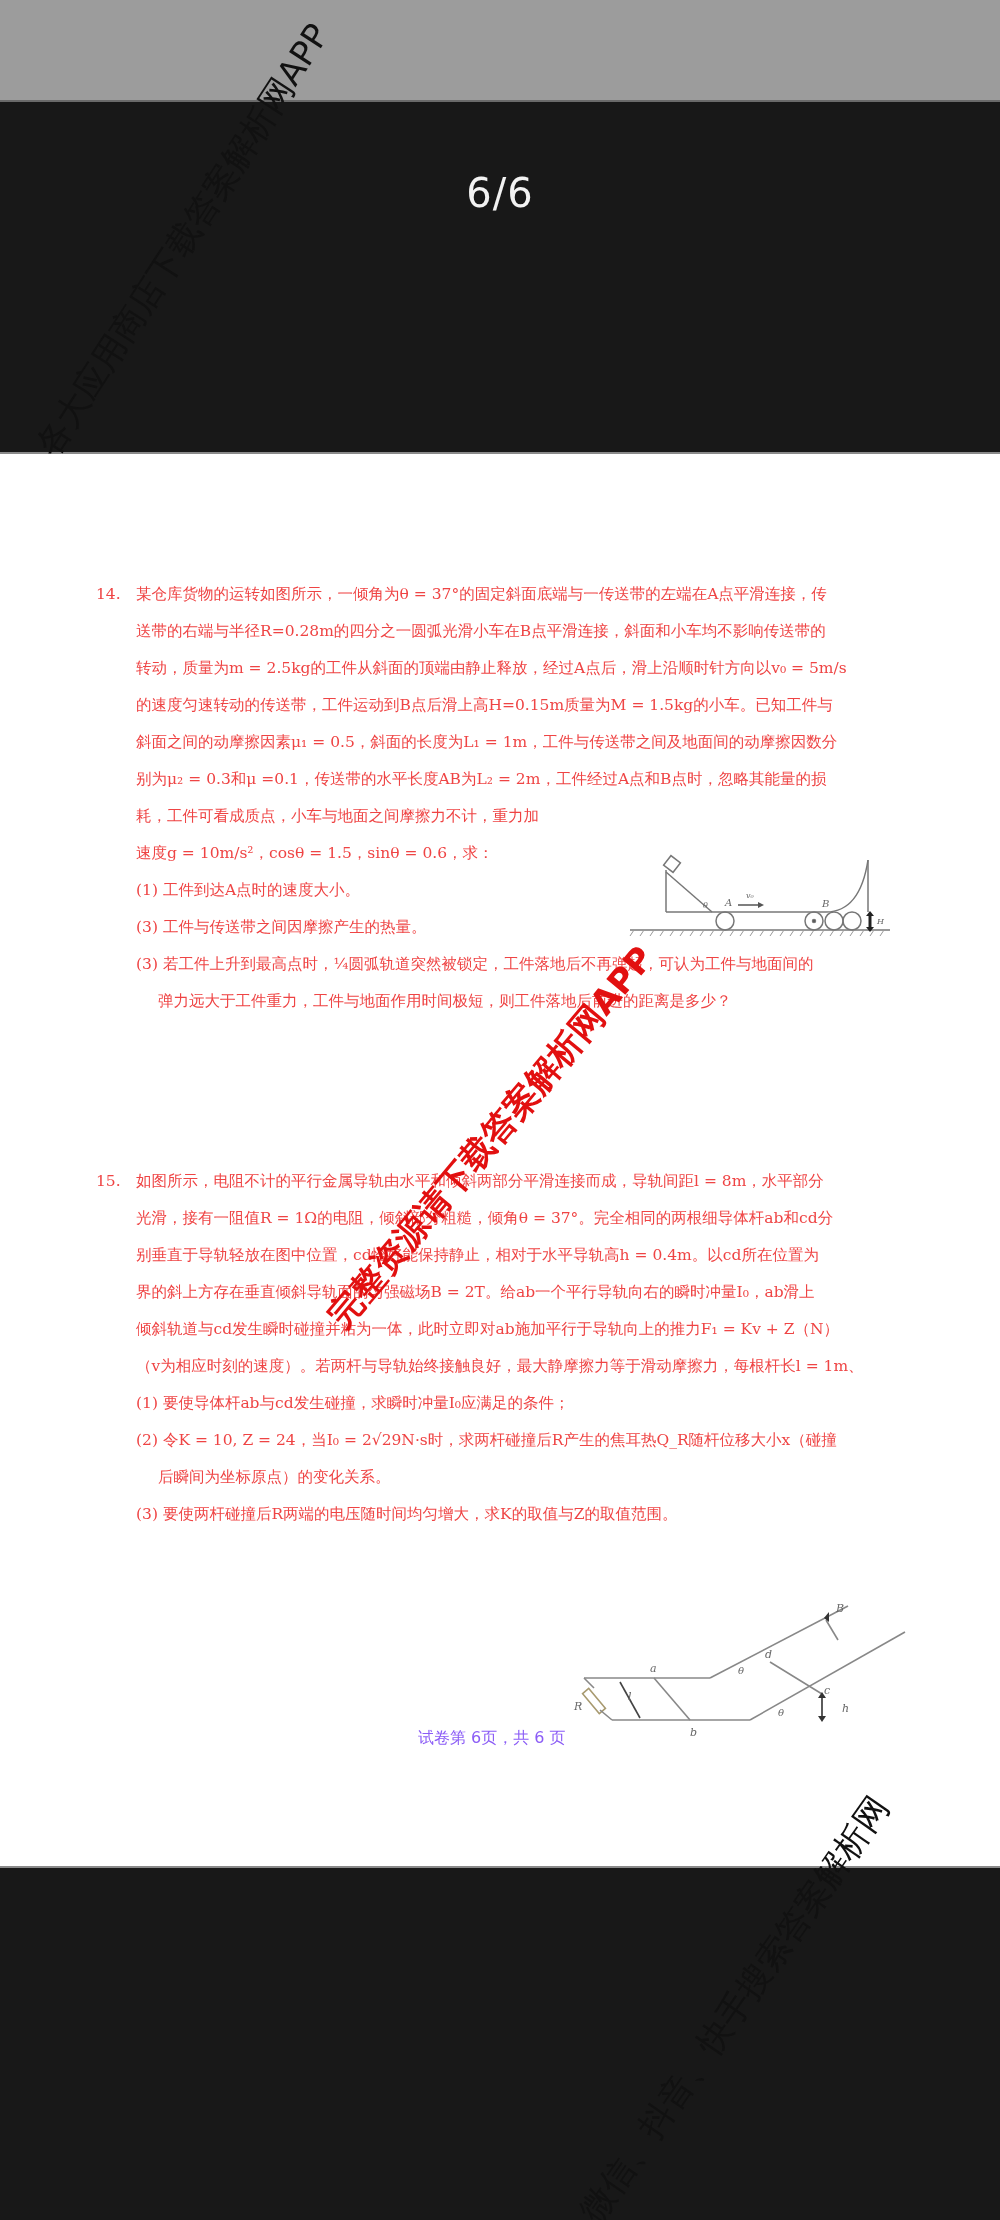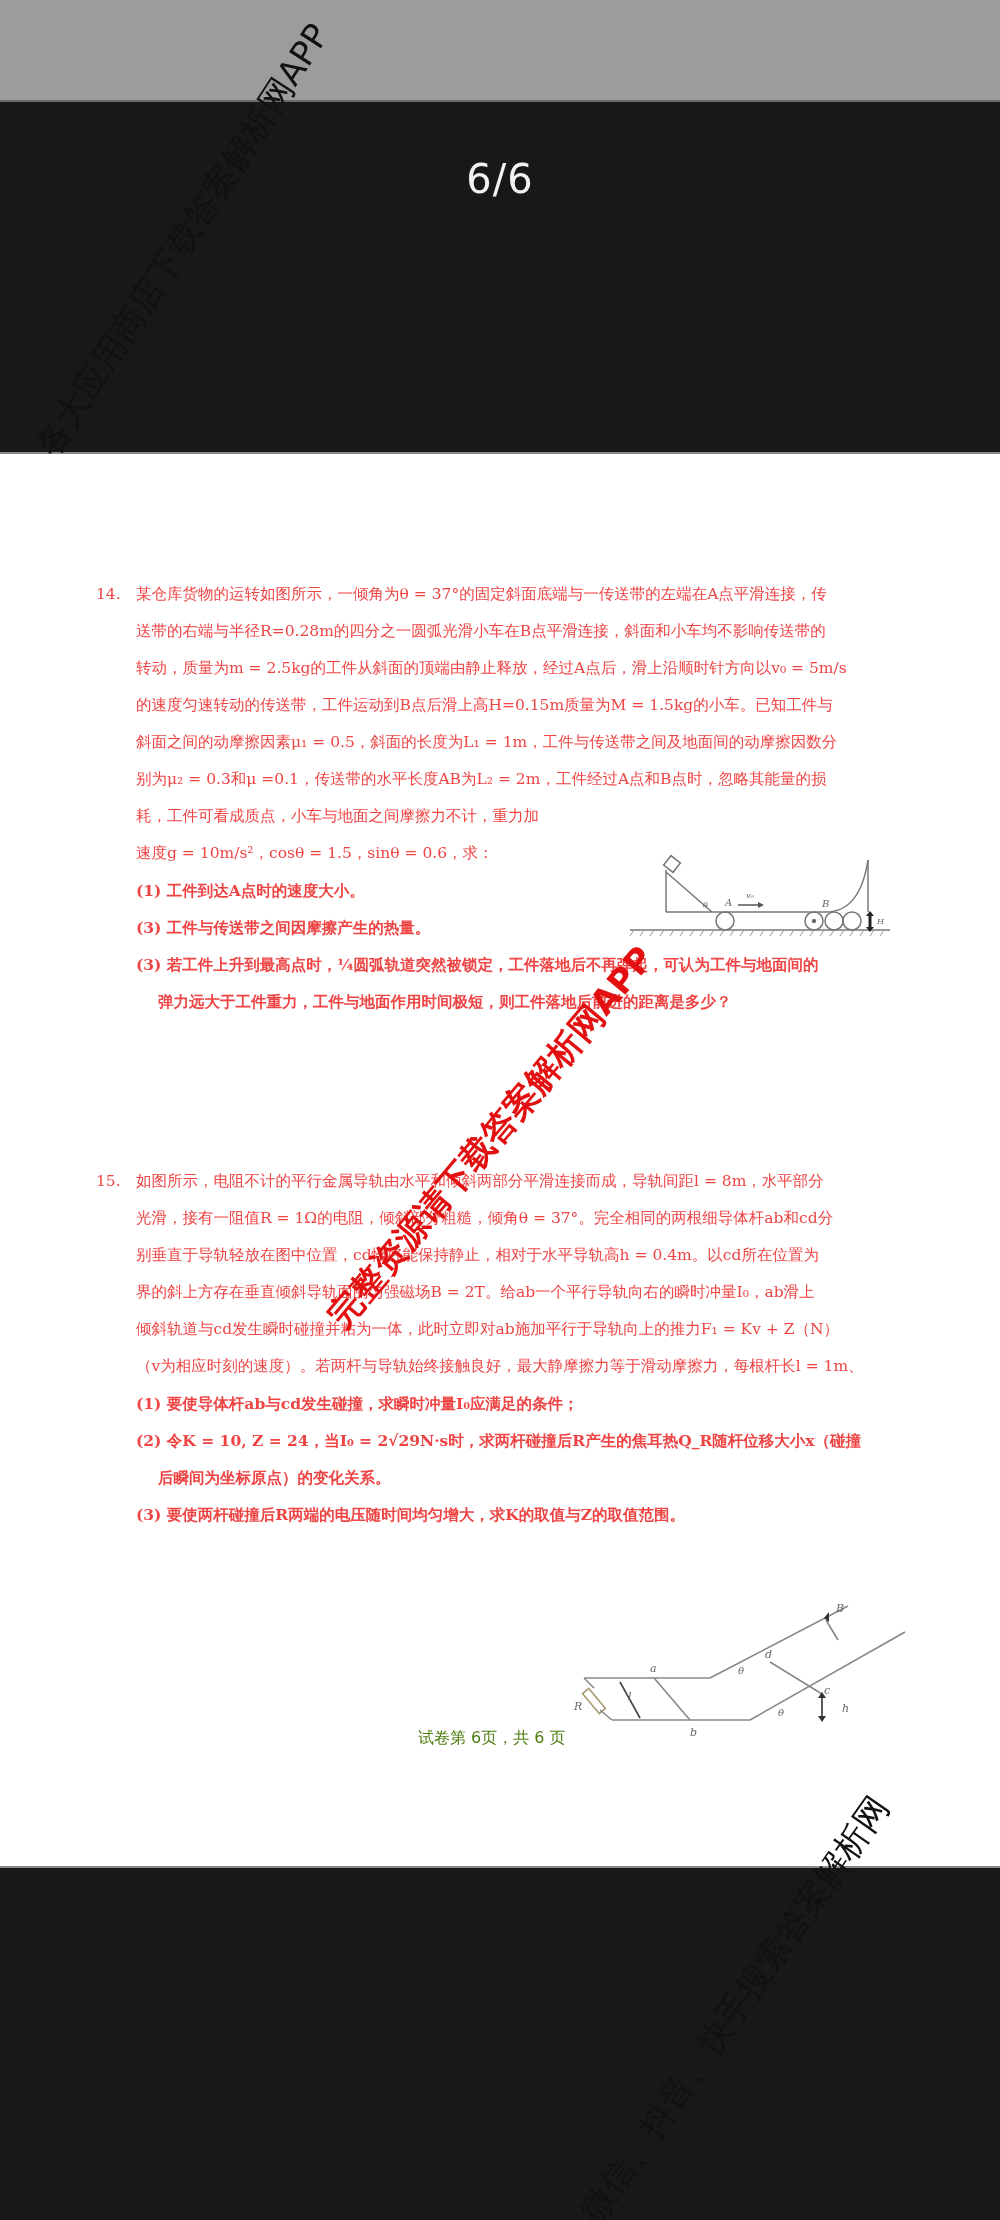--- a/index.html
+++ b/index.html
@@ -1,27 +1,27 @@
 <!DOCTYPE html>
 <html><head>
 <meta charset="utf-8">
 <style>
   html, body { margin:0; padding:0; }
   body { width:1000px; height:2220px; position:relative; overflow:hidden; background:#181818; font-family:"DejaVu Serif", serif; }
   .top-bar { position:absolute; left:0; top:0; width:1000px; height:100px; background:#9c9c9c; }
   .header { position:absolute; left:0; top:100px; width:1000px; height:352px; background:#181818; border-top:2px solid #6a6a6a; box-sizing:border-box; }
-  .page-counter { position:absolute; left:0; width:1000px; top:156px; text-align:center; color:#f2f2f2; font-family:"DejaVu Sans", sans-serif; font-size:40px; letter-spacing:1px; }
+  .page-counter { position:absolute; left:0; width:1000px; top:170px; text-align:center; color:#f2f2f2; font-family:"DejaVu Sans", sans-serif; font-size:40px; letter-spacing:1px; }
   .page { position:absolute; left:0; top:452px; width:1000px; height:1414px; background:#ffffff; border-top:2px solid #8a8a8a; box-sizing:border-box; }
   .footer { position:absolute; left:0; top:1866px; width:1000px; height:354px; background:#181818; border-top:2px solid #8a8a8a; box-sizing:border-box; }
   .q { position:absolute; color:#ef4444; font-size:15.5px; line-height:37px; }
   .q .line { white-space:nowrap; height:37px; }
   .q .indent { padding-left:40px; }
   .q .num { display:inline-block; width:40px; }
-  .sub { white-space:nowrap; height:37px;font-weight:bold; }
-  .page-footer-text { position:absolute; left:418px; top:1728px; font-family:"DejaVu Sans", sans-serif; color:#4d7c0f; font-size:16px;text-align:center; }
+  .sub { white-space:nowrap; height:37px; }
+  .page-footer-text { position:absolute; left:418px; top:1728px; font-family:"DejaVu Sans", sans-serif; color:#8b5cf6; font-size:16px;text-align:center; }
   .wm { position:absolute; white-space:nowrap; transform-origin:0 0; font-family:"DejaVu Sans", sans-serif; }
   .wm-black { color:#111; font-size:34px; }
   .wm-red { color:#e21010; font-size:34px; font-weight:bold; }
   svg text { font-family:"DejaVu Serif", serif; font-style:italic; fill:#666; }
 </style>
 </head>
 <body>
 
 <div class="top-bar"></div>
 

